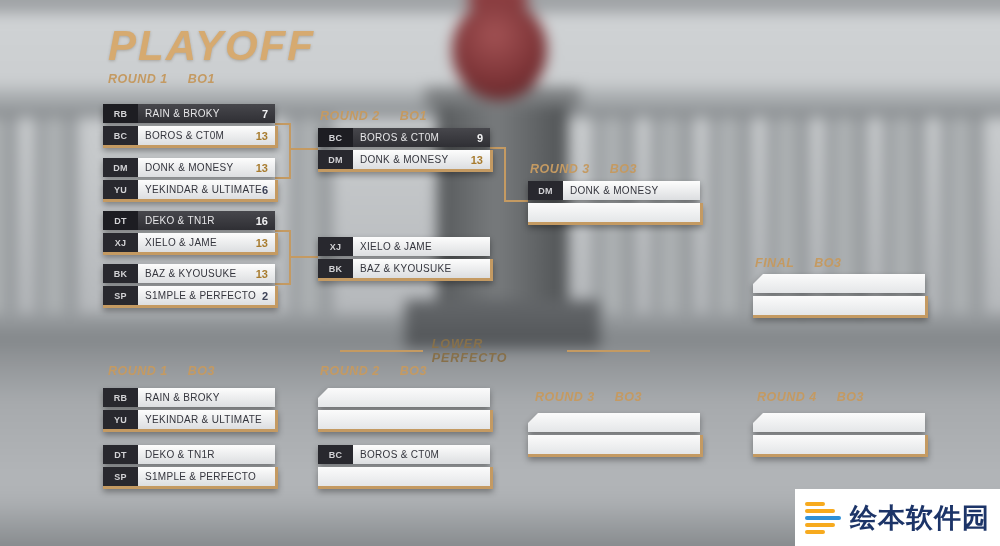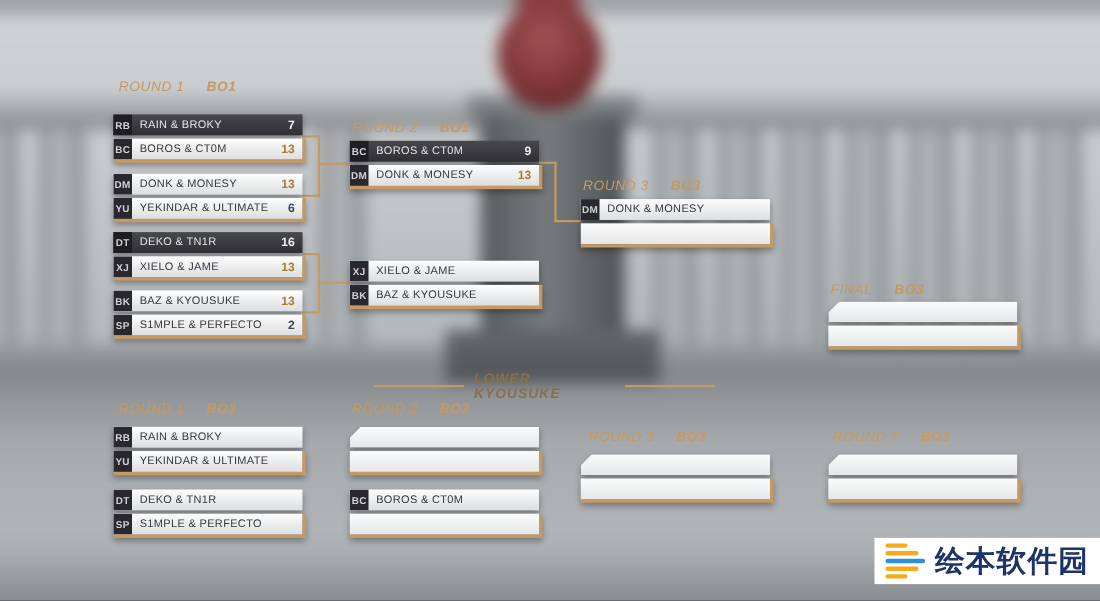--- a/index.html
+++ b/index.html
@@ -8,52 +8,52 @@
          font-family:"Liberation Sans","DejaVu Sans",sans-serif}
   
   .bg{position:absolute;inset:-25px;filter:blur(7px);z-index:0}
   .bg>div{position:absolute}
   
   .title{position:absolute;left:108px;top:22px;z-index:2;font-size:42px;font-weight:bold;
          font-style:italic;letter-spacing:2px;color:var(--title,#d6aa70);
          text-shadow:0 1px 3px rgba(60,40,10,.25)}
   .rlabel{position:absolute;z-index:2;font-style:italic;font-size:12.5px;letter-spacing:.5px;
           color:var(--gold,#c49a62);white-space:nowrap}
-  .rlabel .rname{font-weight:normal}
+  .rlabel .rname{font-weight:bold}
   .rlabel .fmt{font-weight:bold;margin-left:20px}
   
   .match{position:absolute;width:172px;z-index:2;display:flex;flex-direction:column;gap:3px;
          filter:drop-shadow(0 3px 3px rgba(0,0,0,.35))}
   .match::after{content:"";position:absolute;left:0;right:-3px;bottom:-3px;top:22px;
          border-right:3px solid var(--gold,#c49a62);border-bottom:3px solid var(--gold,#c49a62);
          pointer-events:none}
   .row{position:relative;height:19px;display:flex;align-items:center;overflow:hidden;
        background:linear-gradient(180deg,#fdfdfd,#dcdee0)}
   .row.dark{background:linear-gradient(180deg,#47474c,#2f2f34)}
   .row.empty{background:linear-gradient(180deg,#fbfbfb,#e4e6e8)}
   .notch .row:first-child{clip-path:polygon(10px 0,100% 0,100% 100%,0 100%,0 10px)}
-  .tag{width:17px;height:19px;flex:none;display:flex;align-items:center;justify-content:center;
+  .tag{width:35px;height:19px;flex:none;display:flex;align-items:center;justify-content:center;
        font-size:9px;font-weight:bold;letter-spacing:.3px;color:#d3d3d6;background:#28282e}
   .row.dark .tag{background:#1d1d22}
   .team{flex:1;padding-left:7px;font-size:10px;font-weight:normal;letter-spacing:.3px;
         color:#34353d;white-space:nowrap}
   .row.dark .team{color:#e6e6e8}
   .score{padding-right:7px;font-size:11px;font-weight:bold}
   .s-g{color:var(--win,#a87c2f)}
   .s-w{color:#f2f2f3}
   .s-d{color:#3c4257}
   
   .conn{position:absolute;background:var(--gold,#c49a62);z-index:1}
   
   .divider{position:absolute;left:340px;top:337px;width:310px;z-index:2;display:flex;
            align-items:center;justify-content:center;gap:9px}
   .divider .dline{height:2px;width:86px;background:var(--gold,#c49a62)}
   .divider .dtext{font-size:12.5px;font-weight:bold;font-style:italic;letter-spacing:1px;color:#87704a}
   
-  .watermark{position:absolute;left:795px;top:489px;width:205px;height:42px;background:#fff;
+  .watermark{position:absolute;left:795px;top:489px;width:205px;height:57px;background:#fff;
              z-index:3;display:flex;align-items:center;padding-left:10px;gap:9px}
   .wm-icon{width:36px;height:36px;display:flex;flex-direction:column;justify-content:center;gap:3px}
   .wm-icon i{display:block;height:4px;border-radius:2px;background:var(--orange,#f7aa1e)}
   .wm-icon .b1,.wm-icon .b5{width:20px}
   .wm-icon .b2,.wm-icon .b4{width:30px}
   .wm-icon .b3{width:36px;background:var(--blue,#2e90d9)}
   .wm-text{font-size:27px;font-weight:bold;letter-spacing:1px;color:var(--navy,#1c3468);
            font-family:"DejaVu Sans",sans-serif}
 </style>
 </head>
@@ -79,20 +79,21 @@
     <div style="left:0;right:0;top:338px;height:30px;background:linear-gradient(180deg,#9b9fa2,#7f8386)"></div>
     <div style="left:0;right:0;top:368px;bottom:0;background:linear-gradient(180deg,#888c8f 0%,#a6a9ac 25%,#b2b5b8 60%,#9ca0a3 100%)"></div>
     <div style="left:450px;top:112px;width:155px;height:22px;background:#7d8082"></div>
     <div style="left:462px;top:130px;width:131px;height:215px;background:linear-gradient(90deg,#56595b,#787b7d 45%,#4f5254)"></div>
     <div style="left:430px;top:325px;width:195px;height:48px;background:linear-gradient(180deg,#64676a,#515457)"></div>
     <div style="left:492px;top:8px;width:62px;height:30px;border-radius:50%;background:#8c3d40"></div>
     <div style="left:477px;top:25px;width:95px;height:100px;border-radius:50%;background:radial-gradient(circle at 45% 35%,#a25254,#7d3437 55%,#5c2326 92%)"></div>
     <div style="left:0;right:0;bottom:0;height:70px;background:linear-gradient(0deg,rgba(50,54,56,.35),rgba(50,54,56,0))"></div>
   </div>
 
+  <div class="title">PLAYOFF</div>
 
   <div class="rlabel" style="left:108px;top:72px">
     <span class="rname">ROUND 1</span><span class="fmt">BO1</span>
   </div>
   <div class="rlabel" style="left:320px;top:109px">
     <span class="rname">ROUND 2</span><span class="fmt">BO1</span>
   </div>
   <div class="rlabel" style="left:530px;top:162px">
     <span class="rname">ROUND 3</span><span class="fmt">BO3</span>
   </div>
@@ -102,21 +103,21 @@
   <div class="rlabel" style="left:108px;top:364px">
     <span class="rname">ROUND 1</span><span class="fmt">BO3</span>
   </div>
   <div class="rlabel" style="left:320px;top:364px">
     <span class="rname">ROUND 2</span><span class="fmt">BO3</span>
   </div>
   <div class="rlabel" style="left:535px;top:390px">
     <span class="rname">ROUND 3</span><span class="fmt">BO3</span>
   </div>
   <div class="rlabel" style="left:757px;top:390px">
-    <span class="rname">ROUND 7</span><span class="fmt">BO3</span>
+    <span class="rname">ROUND 4</span><span class="fmt">BO3</span>
   </div>
 
   <div class="conn" style="left:275px;top:123px;width:16px;height:2px"></div>
   <div class="conn" style="left:275px;top:177px;width:16px;height:2px"></div>
   <div class="conn" style="left:289px;top:123px;width:2px;height:56px"></div>
   <div class="conn" style="left:289px;top:148px;width:29px;height:2px"></div>
   <div class="conn" style="left:275px;top:230px;width:16px;height:2px"></div>
   <div class="conn" style="left:275px;top:283px;width:16px;height:2px"></div>
   <div class="conn" style="left:289px;top:230px;width:2px;height:55px"></div>
   <div class="conn" style="left:289px;top:256px;width:29px;height:2px"></div>
@@ -211,21 +212,21 @@
     <div class="row empty"></div>
   </div>
 
   <div class="match notch" style="left:753px;top:274px">
     <div class="row empty"></div>
     <div class="row empty"></div>
   </div>
 
   <div class="divider">
     <span class="dline"></span>
-    <span class="dtext">LOWER KYOUSUKE</span>
+    <span class="dtext">LOWER PERFECTO</span>
     <span class="dline"></span>
   </div>
 
   <div class="match" style="left:103px;top:388px">
     <div class="row">
       <span class="tag">RB</span>
       <span class="team">RAIN &amp; BROKY</span>
       <span class="score"></span>
     </div>
     <div class="row">

